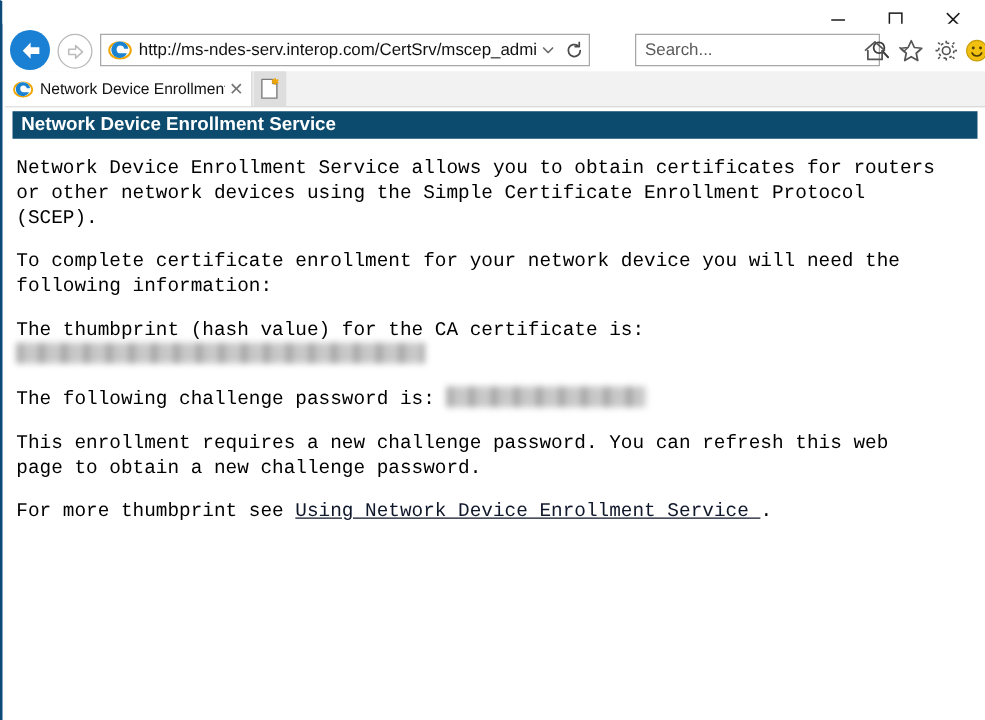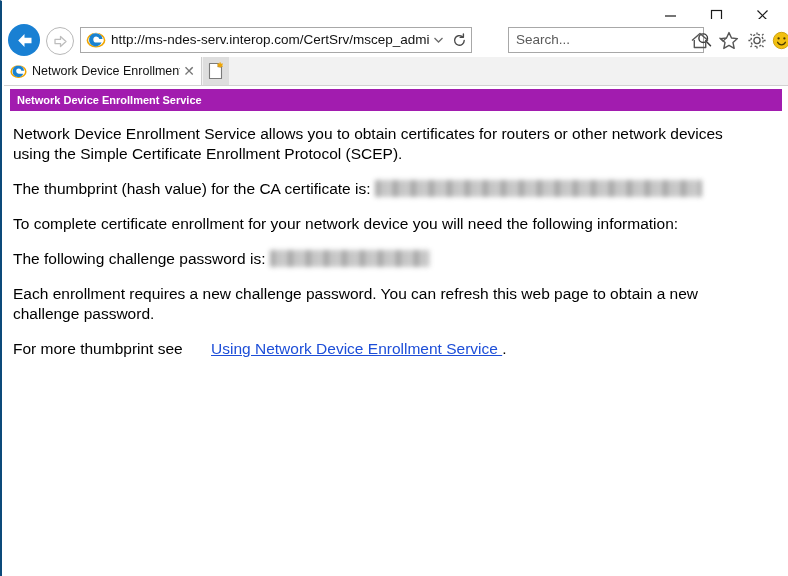--- a/index.html
+++ b/index.html
@@ -248,40 +248,41 @@
     height: 489px;
     background: #ffffff;
     overflow: hidden;
   }
   #page-banner {
     position: absolute;
     left: 6px;
     top: 3px;
     width: 772px;
     height: 22px;
-    background: #a21caf;
+    background: #0c4a6e;
     color: #ffffff;
-    font-size: 11px;
+    font-size: 15px;
     font-weight: bold;
     line-height: 22px;
     padding-left: 7px;
     box-sizing: border-box;
     white-space: nowrap;
   }
   #page-body {
     position: absolute;
     left: 9px;
     top: 38px;
     width: 740px;
     font-size: 15.5px;
     color: #000000;
     line-height: 20px;
   }
   #page-body p {
     margin: 0 0 15px 0;
+    font-family: Liberation Mono, monospace;
   }
   .redacted {
     display: inline-block;
     vertical-align: -3px;
     background-image:
       repeating-linear-gradient(90deg,
         rgba(120,120,120,0.55) 0px,
         rgba(120,120,120,0.55) 5px,
         rgba(200,200,200,0.30) 7px,
         rgba(150,150,150,0.50) 11px,
@@ -289,23 +290,22 @@
         rgba(135,135,135,0.52) 18px);
     background-color: #d6d6d6;
     filter: blur(2.4px);
     opacity: 0.92;
     border-radius: 1px;
   }
   #thumbprint-value { width: 327px; height: 17px; }
   #password-value   { width: 160px; height: 17px; }
 
   #info-link {
-    color: #1d4ed8;
+    color: #0f172a;
     text-decoration: underline;
-    margin-left: 24px;
   }
 </style>
 </head>
 <body>
 
 <div id="window">
 
   <div id="titlebar">
     <div class="caption-btn" id="btn-min">
       <svg width="13" height="13" viewBox="0 0 13 13" aria-hidden="true">
@@ -440,33 +440,33 @@
   </div>
 
   <div id="content">
 
     <div id="page-banner">Network Device Enrollment Service</div>
 
     <div id="page-body">
 
       <p>Network Device Enrollment Service allows you to obtain certificates for routers or other network devices using the Simple Certificate Enrollment Protocol (SCEP).</p>
 
+      <p>To complete certificate enrollment for your network device you will need the following information:</p>
+
       <p>
         <span>The thumbprint (hash value) for the CA certificate is:</span>
         <span class="redacted" id="thumbprint-value"></span>
       </p>
 
-      <p>To complete certificate enrollment for your network device you will need the following information:</p>
-
       <p>
         <span>The following challenge password is:</span>
         <span class="redacted" id="password-value"></span>
       </p>
 
 
-      <p>Each enrollment requires a new challenge password. You can refresh this web page to obtain a new challenge password.</p>
+      <p>This enrollment requires a new challenge password. You can refresh this web page to obtain a new challenge password.</p>
 
       <p><span>For more thumbprint see </span><a href="#" id="info-link">Using Network Device Enrollment Service </a><span>.</span></p>
 
     </div>
   </div>
 
 </div>
 
 </body></html>

